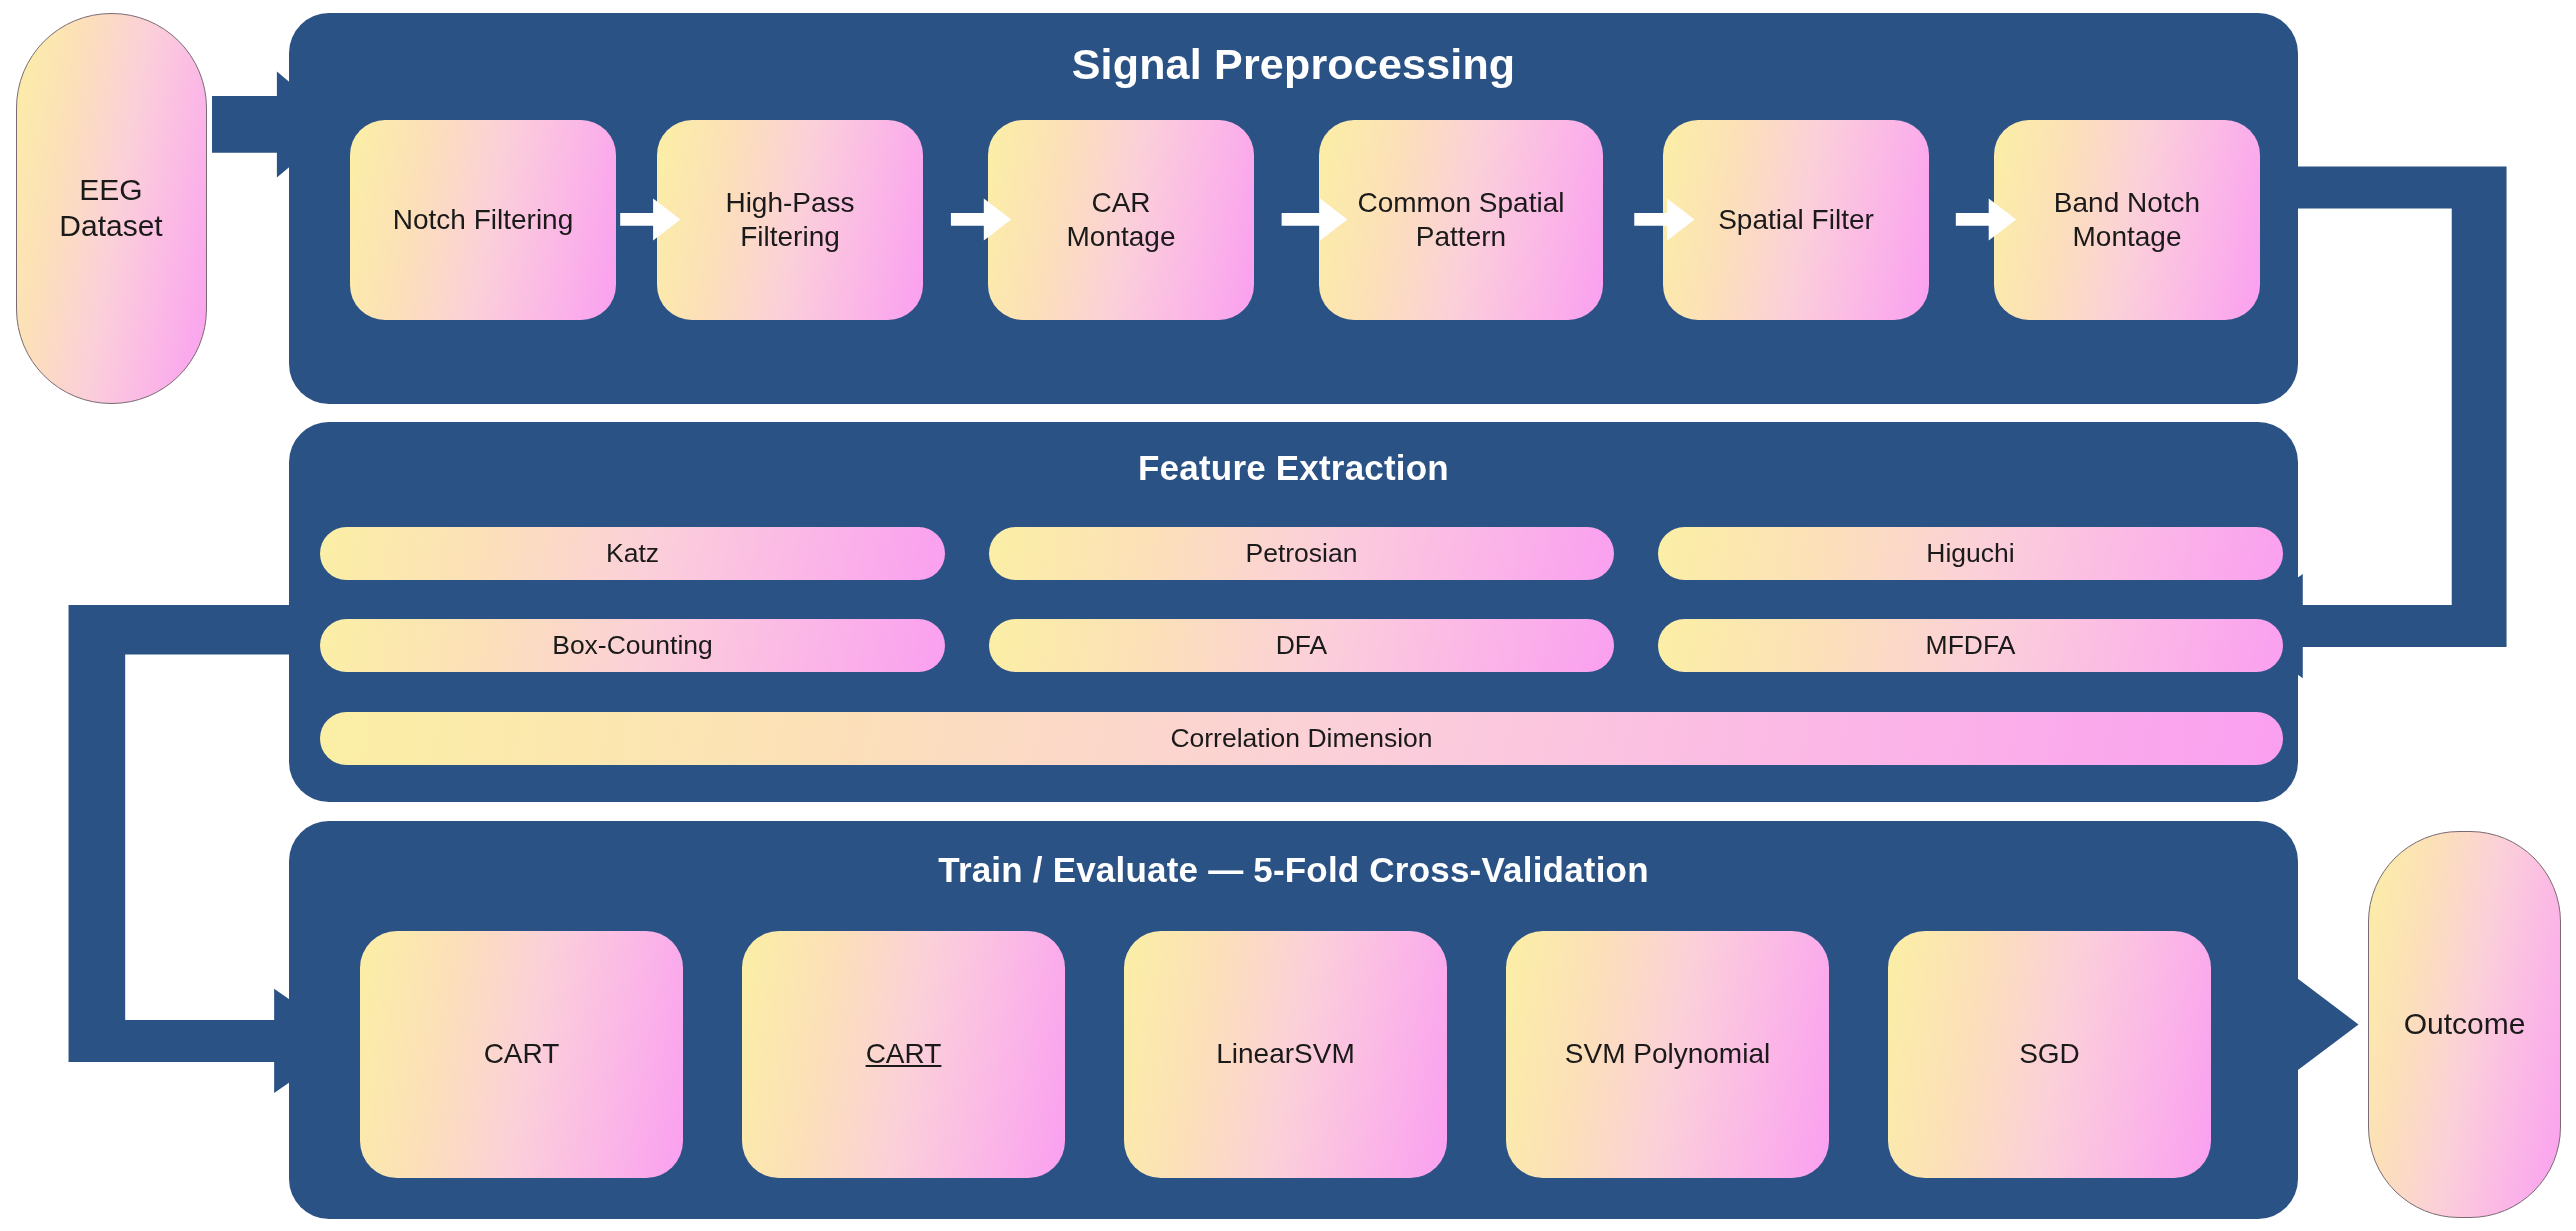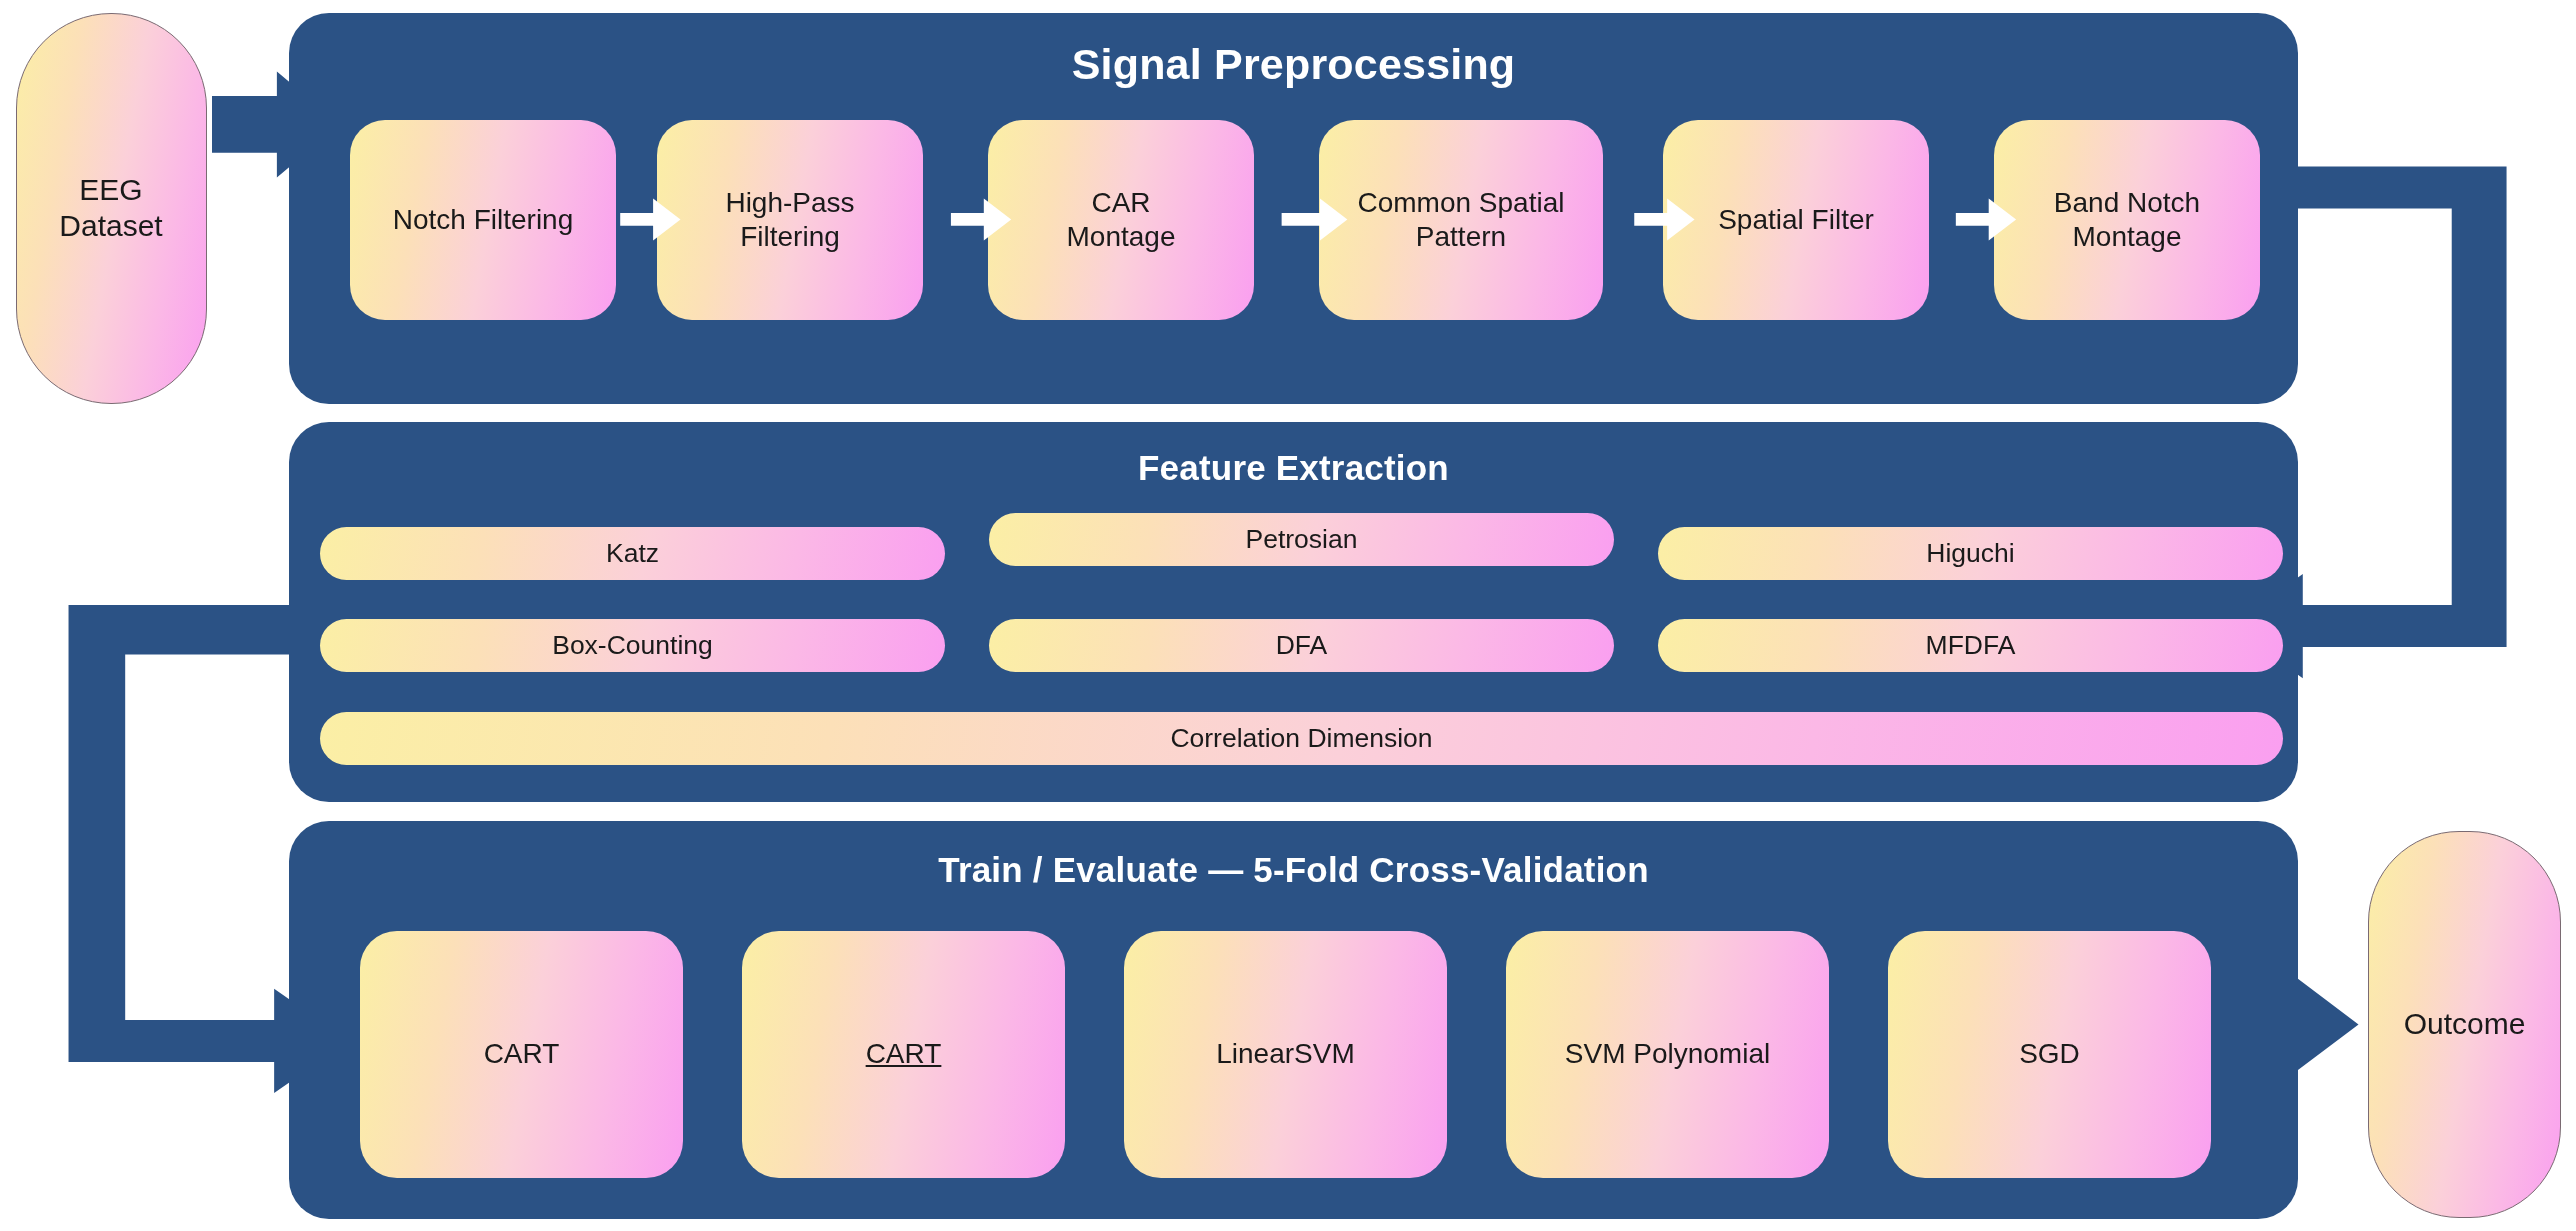--- a/index.html
+++ b/index.html
@@ -197,21 +197,21 @@
       <path d="M1824 219 h36 v-16 l30 23 l-30 23 v-16 h-36 Z"></path>
     </g>
   </svg>
 
   <div class="panel" id="panel-features"></div>
   <div class="panel-title" id="title-features" style="left:289px;width:2009px;">Feature Extraction</div>
 
   <div class="chip feat-bar" style="left:320px;top:527px;width:625px;">
     <span>Katz</span>
   </div>
-  <div class="chip feat-bar" style="left:989px;top:513px;width:625px;text-align:right;">
+  <div class="chip feat-bar" style="left:989px;top:527px;width:625px;text-align:right;">
     <span>Petrosian</span>
   </div>
   <div class="chip feat-bar" style="left:1658px;top:527px;width:625px;">
     <span>Higuchi</span>
   </div>
 
   <div class="chip feat-bar" style="left:320px;top:619px;width:625px;">
     <span>Box-Counting</span>
   </div>
   <div class="chip feat-bar" style="left:989px;top:619px;width:625px;">

